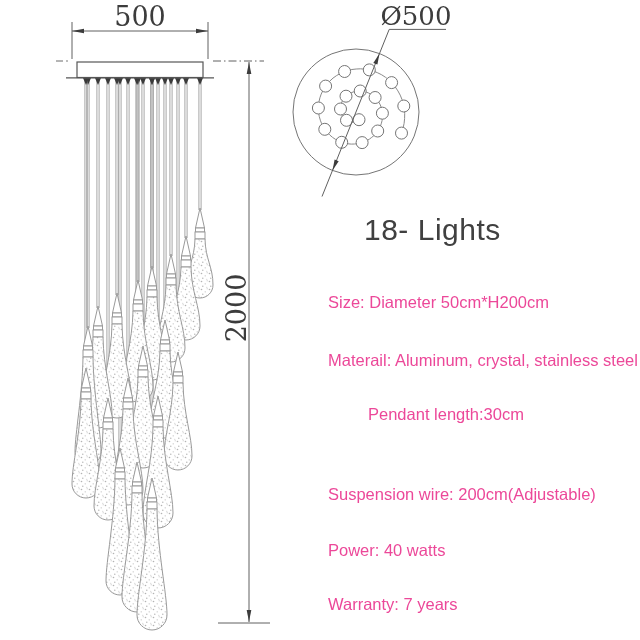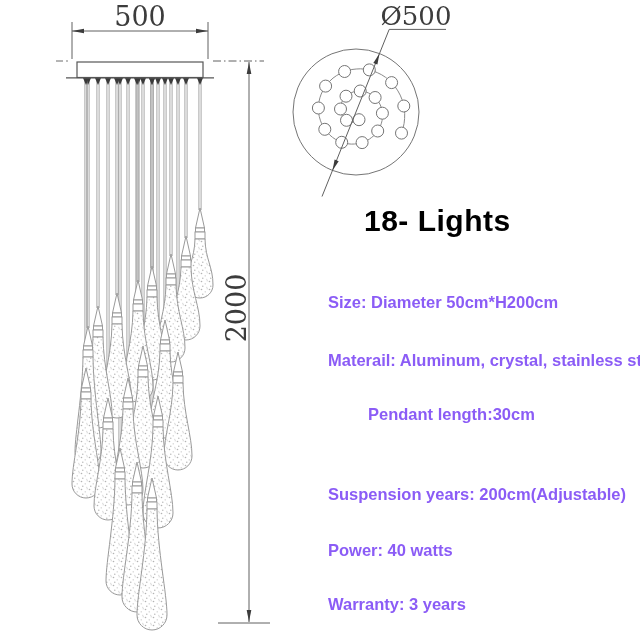--- a/index.html
+++ b/index.html
@@ -1,27 +1,27 @@
 <!DOCTYPE html>
 <html><head>
 <meta charset="utf-8">
 <style>
   html,body{margin:0;padding:0;}
   body{width:640px;height:640px;background:#ffffff;font-family:"Liberation Sans",sans-serif;}
   .canvas{position:relative;width:640px;height:640px;background:#fff;overflow:hidden;}
   svg{position:absolute;left:0;top:0;}
   .dimtext{font-family:"DejaVu Serif",serif;fill:#3c3c3c;}
   .title{
-    position:absolute;left:364px;top:204px;
-    font-size:30px;font-weight:700;color:#000000;letter-spacing:0.5px;
+    position:absolute;left:364px;top:213px;
+    font-size:30px;font-weight:400;color:#404040;letter-spacing:0.5px;
     white-space:nowrap;
   }
   .spec{
     position:absolute;left:328px;
-    font-size:16.5px;font-weight:700;color:#8b5cf6;
+    font-size:16.5px;font-weight:400;color:#ec4899;
     line-height:20px;white-space:nowrap;
   }
   .s0{top:292px;} .s1{top:350px;} .s2{top:404px;margin-left:40px;}
   .s3{top:484px;} .s4{top:540px;} .s5{top:594px;}
 </style>
 </head>
 <body>
 
 <div class="canvas">
 
@@ -334,16 +334,16 @@
         <polygon points="332.5,170.5 338.7,161.2 334.6,159.4" fill="#3c3c3c" stroke="none"></polygon>
         <text x="416" y="25" text-anchor="middle" font-size="26" class="dimtext" stroke="none">Ø500</text>
       </g>
     </g>
   </svg>
 
   <div class="title">18- Lights</div>
   <div class="spec s0">Size: Diameter 50cm*H200cm</div>
   <div class="spec s1">Materail: Aluminum, crystal, stainless steel</div>
   <div class="spec s2">Pendant length:30cm</div>
-  <div class="spec s3">Suspension years: 200cm(Adjustable)</div>
+  <div class="spec s3">Suspension wire: 200cm(Adjustable)</div>
   <div class="spec s4">Power: 40 watts</div>
-  <div class="spec s5">Warranty: 3 years</div>
+  <div class="spec s5">Warranty: 7 years</div>
 </div>
 
 </body></html>

